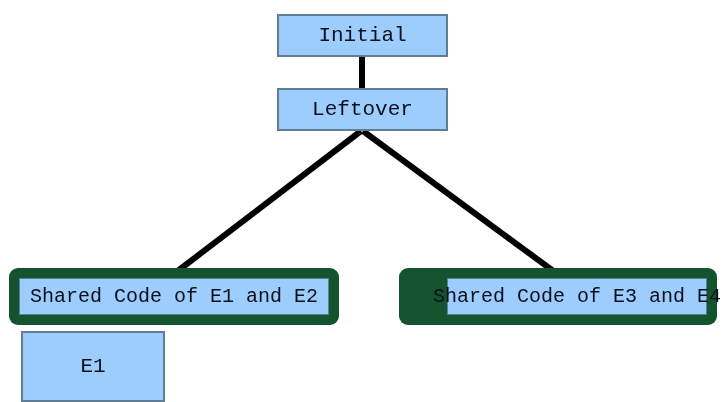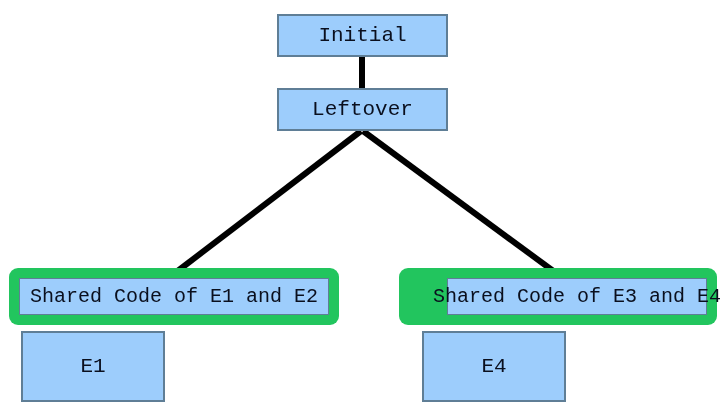--- a/index.html
+++ b/index.html
@@ -47,21 +47,21 @@
     left: 277px;
     top: 88px;
     width: 171px;
     height: 43px;
     align-items: center;
   }
   
   .shared-wrap {
     position: absolute;
     box-sizing: border-box;
-    background: #22c55e;
+    background: #14532d;
     border-radius: 9px;
     padding: 10px;
     z-index: 3;
   }
   #shared-left {
     left: 9px;
     top: 268px;
     width: 330px;
     height: 57px;
   }
@@ -152,18 +152,15 @@
     </div>
   </div>
 
   <div class="leaf-row" id="leaf-row-left">
     <div class="leaf">
       <span>E1</span>
     </div>
   </div>
 
   <div class="leaf-row" id="leaf-row-right">
-    <div class="leaf">
-      <span>E4</span>
-    </div>
   </div>
 
 </div>
 
 </body></html>

